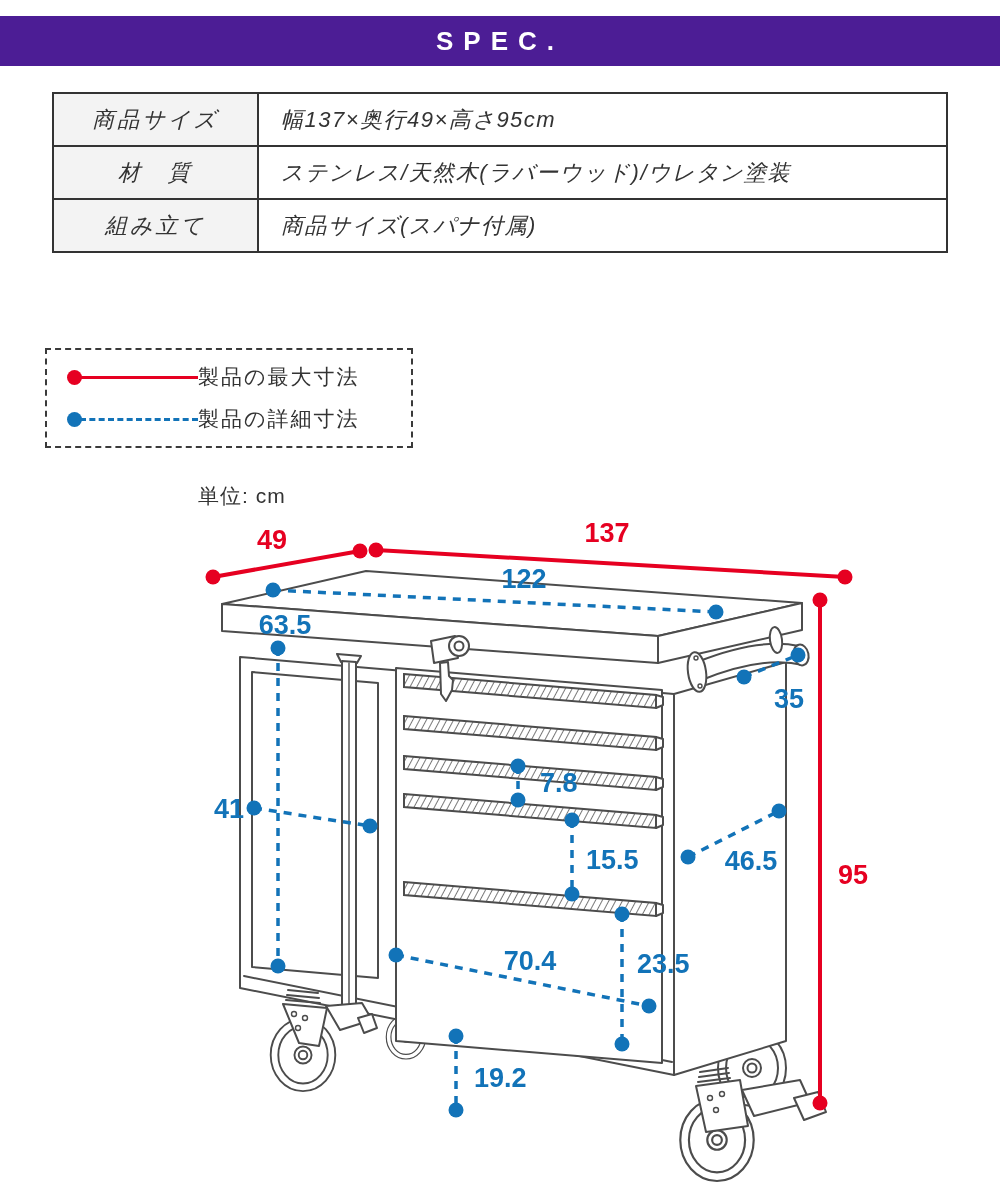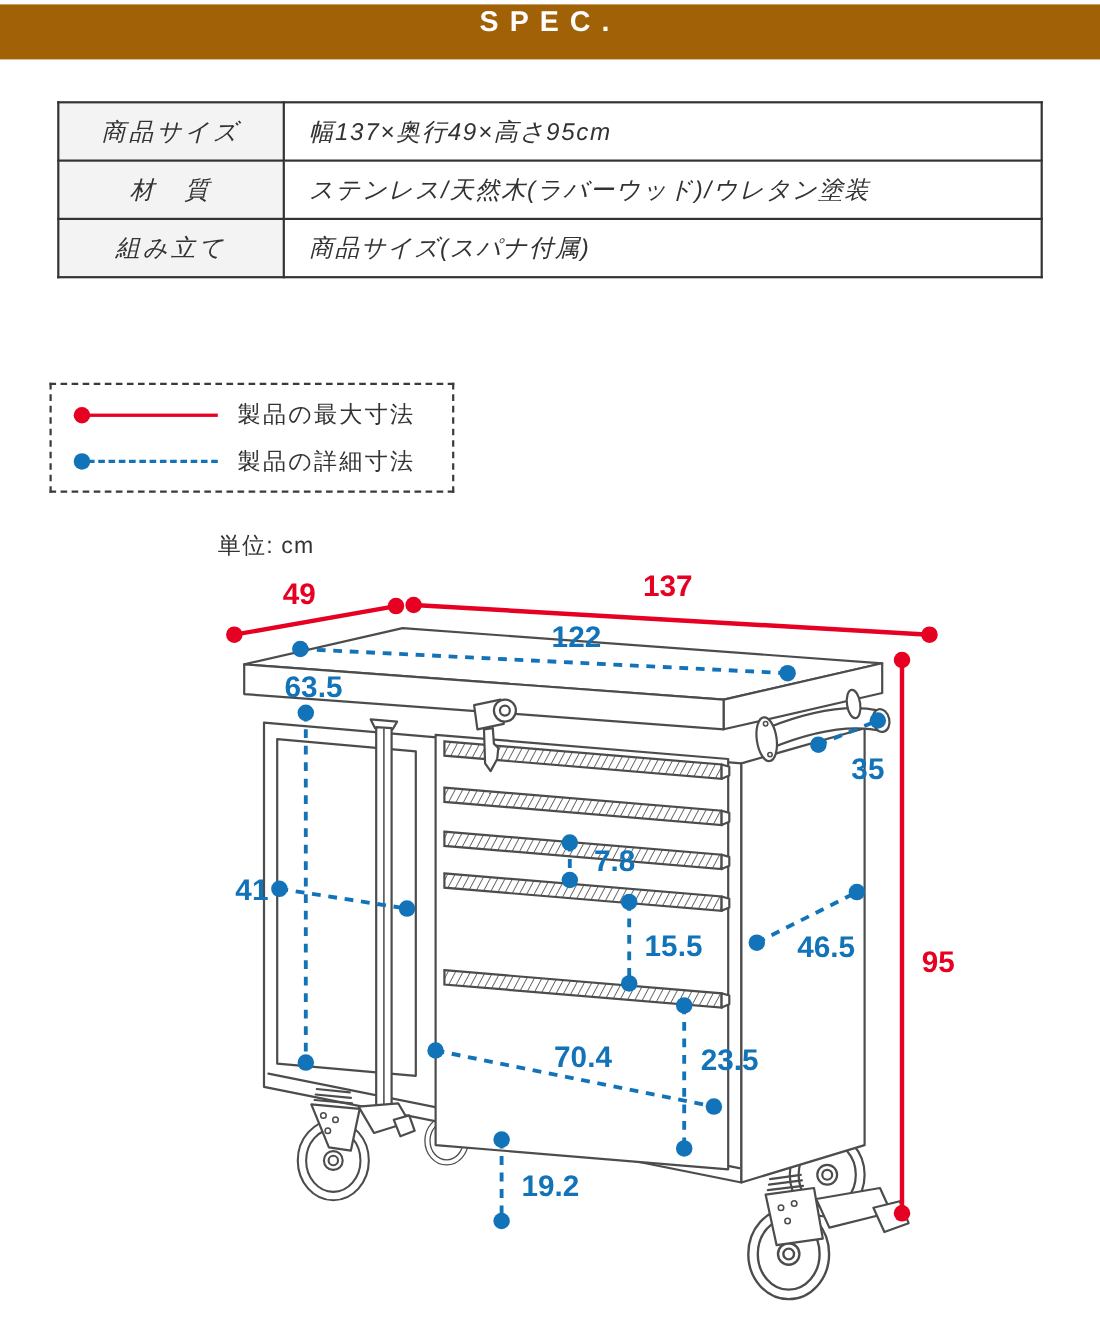--- a/index.html
+++ b/index.html
@@ -1,36 +1,36 @@
 <!DOCTYPE html>
 <html><head>
 <meta charset="utf-8">
 <style>
   html,body{margin:0;padding:0;background:#fff;}
   body{width:1000px;height:1200px;position:relative;font-family:"Liberation Sans",sans-serif;color:#333;overflow:hidden;}
 
-  .header-bar{position:absolute;left:0;top:4px;width:1000px;height:50px;background:#a16207;
-    display:flex;align-items:flex-start;justify-content:center;}
+  .header-bar{position:absolute;left:0;top:16px;width:1000px;height:50px;background:#4c1d95;
+    display:flex;align-items:center;justify-content:center;}
   .header-bar .title{color:#fff;font-size:26px;font-weight:bold;letter-spacing:10px;}
 
   table.spec{position:absolute;left:52px;top:92px;width:896px;border-collapse:collapse;table-layout:fixed;}
   table.spec td{border:2.5px solid #333;height:49px;font-size:22px;color:#333;vertical-align:middle;font-style:italic;}
   table.spec td.lbl{width:201px;background:#f3f3f3;text-align:center;letter-spacing:3px;font-weight:500;}
   table.spec td.val{padding-left:22px;letter-spacing:1.5px;}
 
   .legend-box{position:absolute;left:45px;top:348px;width:368px;height:100px;border:2.5px dashed #3a3a3a;
     box-sizing:border-box;display:flex;flex-direction:column;justify-content:center;gap:18px;padding:6px 0;}
   .legend-row{display:flex;align-items:center;height:24px;padding-left:20px;}
   .legend-dot{width:15px;height:15px;border-radius:50%;flex:0 0 auto;}
   .legend-dot.red{background:#e60021;}
   .legend-dot.blue{background:#1273b8;}
   .legend-line{width:118px;height:0;margin-left:-2px;flex:0 0 auto;}
   .legend-line.solid{border-top:3.5px solid #e60021;}
   .legend-line.dashed{border-top:3.5px dashed #1273b8;}
-  .legend-text{margin-left:18px;font-size:21px;letter-spacing:2px;color:#333;}
+  .legend-text{font-size:21px;letter-spacing:2px;color:#333;}
 
   .unit-label{position:absolute;left:178px;top:482px;font-size:21px;letter-spacing:1px;color:#333;margin-left:20px;}
 
   svg.diagram{position:absolute;left:0;top:0;}
   .art{stroke:#4c4c4c;stroke-width:2;fill:#fff;stroke-linejoin:round;stroke-linecap:round;}
   .artline{stroke:#4c4c4c;stroke-width:2;fill:none;stroke-linecap:round;}
   .thin{stroke-width:1.4;}
   .redln{stroke:#e60021;stroke-width:4;fill:none;}
   .reddot{fill:#e60021;stroke:none;}
   .redtx{fill:#e60021;font-size:27px;font-weight:600;font-family:"Liberation Sans",sans-serif;}

